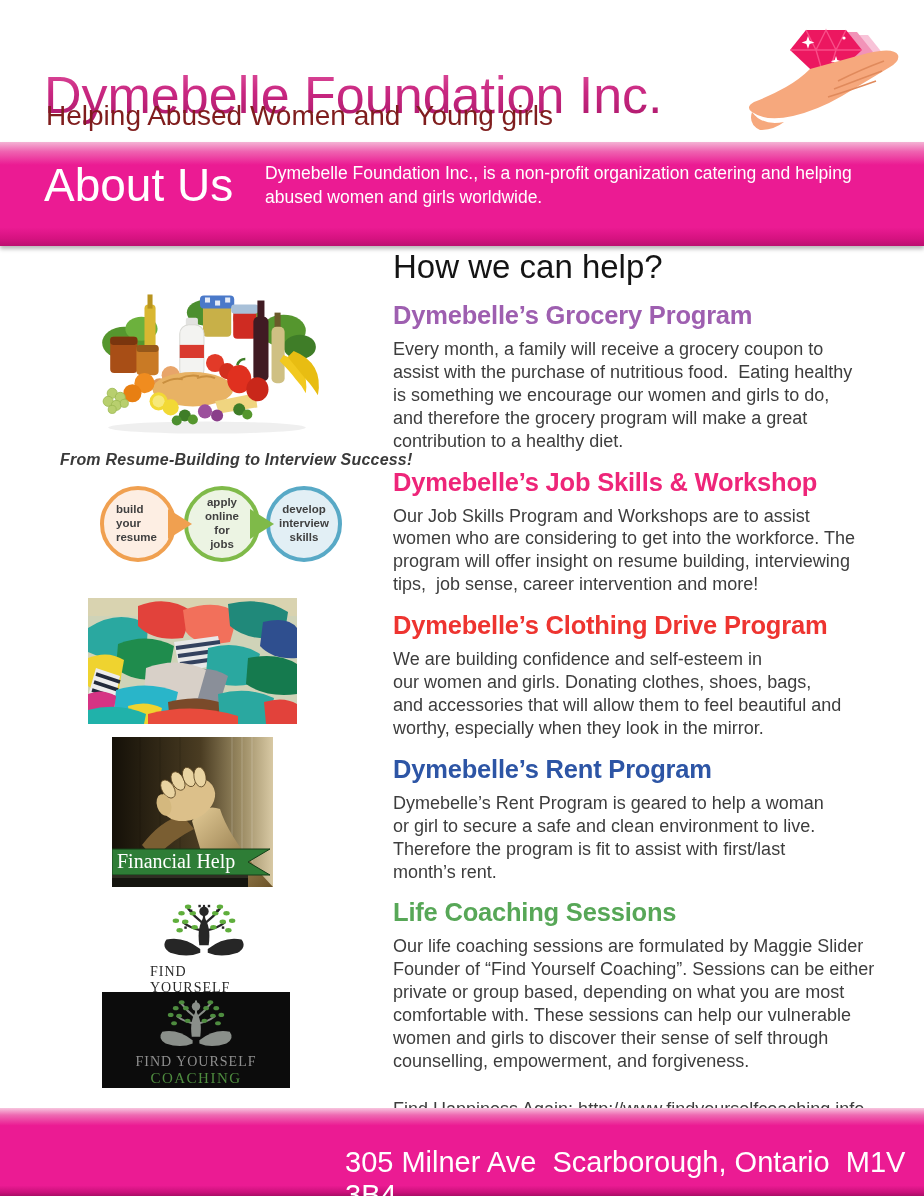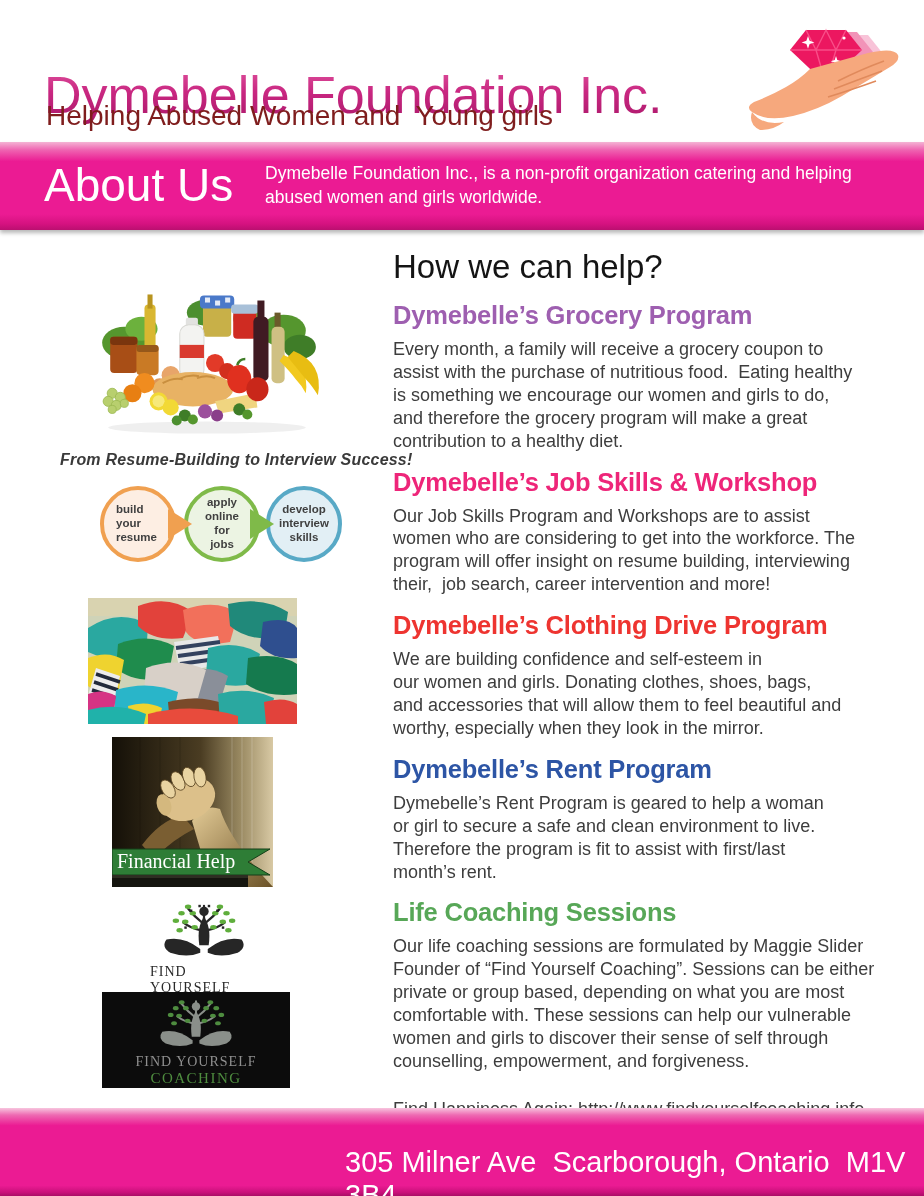--- a/index.html
+++ b/index.html
@@ -11,21 +11,21 @@
          background:linear-gradient(180deg,#e0559f 0%,#c92781 45%,#a81768 100%);
          -webkit-background-clip:text;background-clip:text;color:#c52a80;-webkit-text-fill-color:transparent;
          white-space:pre;}
   .subtitle{position:absolute;left:46px;top:100px;font-size:28px;font-weight:400;color:#7f1d1d;white-space:pre;}
   .brand-logo{position:absolute;left:740px;top:18px;width:170px;height:120px;}
 
   
   .banner{position:absolute;left:0;width:924px;
           background:linear-gradient(180deg,#f4b3d4 0%,#ef64b1 9%,#eb1b93 22%,#eb1b93 82%,#d51280 93%,#bb0f70 100%);
           box-shadow:0 3px 4px rgba(0,0,0,.28);}
-  .about-banner{top:142px;height:88px;}
+  .about-banner{top:142px;height:104px;}
   .about-label{position:absolute;left:44px;top:16px;font-size:46px;font-weight:400;color:#ffffff;}
   .about-desc{position:absolute;left:265px;top:19px;font-size:17.5px;line-height:24px;color:#ffffff;white-space:pre-wrap;}
 
   
   .main-col{position:absolute;left:393px;top:240px;width:516px;}
   .how-heading{font-size:33px;font-weight:400;color:#141414;margin:8px 0 0 0;}
   .program{margin:0;}
   .program-title{font-size:25.5px;font-weight:700;margin:15px 0 0 0;letter-spacing:-0.2px;}
   .program-body{font-size:18px;line-height:22.9px;color:#3d3d3d;margin:8px 0 0 0;white-space:pre-wrap;}
   .link-line{font-size:18px;color:#3d3d3d;margin-top:26px;white-space:pre-wrap;}
@@ -324,21 +324,21 @@
 is something we encourage our women and girls to do,
 and therefore the grocery program will make a great
 contribution to a healthy diet.</p>
     </section>
 
     <section class="program">
       <h2 class="program-title" style="color: rgb(238, 37, 121);">Dymebelle’s Job Skills &amp; Workshop</h2>
       <p class="program-body">Our Job Skills Program and Workshops are to assist
 women who are considering to get into the workforce. The
 program will offer insight on resume building, interviewing
-their,  job search, career intervention and more!</p>
+tips,  job sense, career intervention and more!</p>
     </section>
 
     <section class="program">
       <h2 class="program-title" style="color: rgb(238, 52, 48);">Dymebelle’s Clothing Drive Program</h2>
       <p class="program-body">We are building confidence and self-esteem in
 our women and girls. Donating clothes, shoes, bags,
 and accessories that will allow them to feel beautiful and
 worthy, especially when they look in the mirror.</p>
     </section>
 

